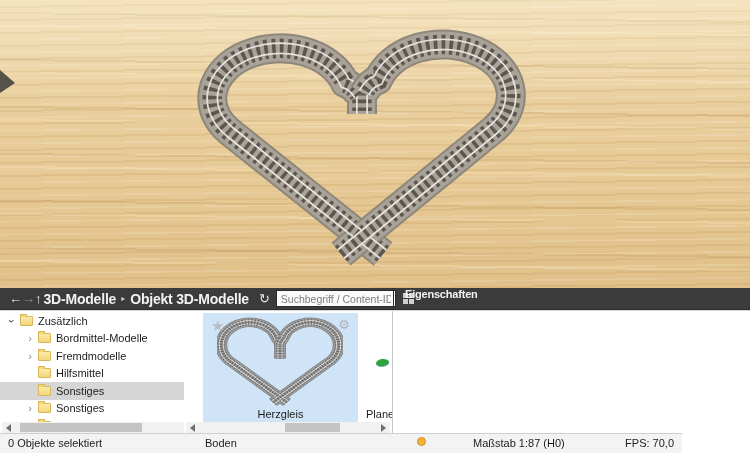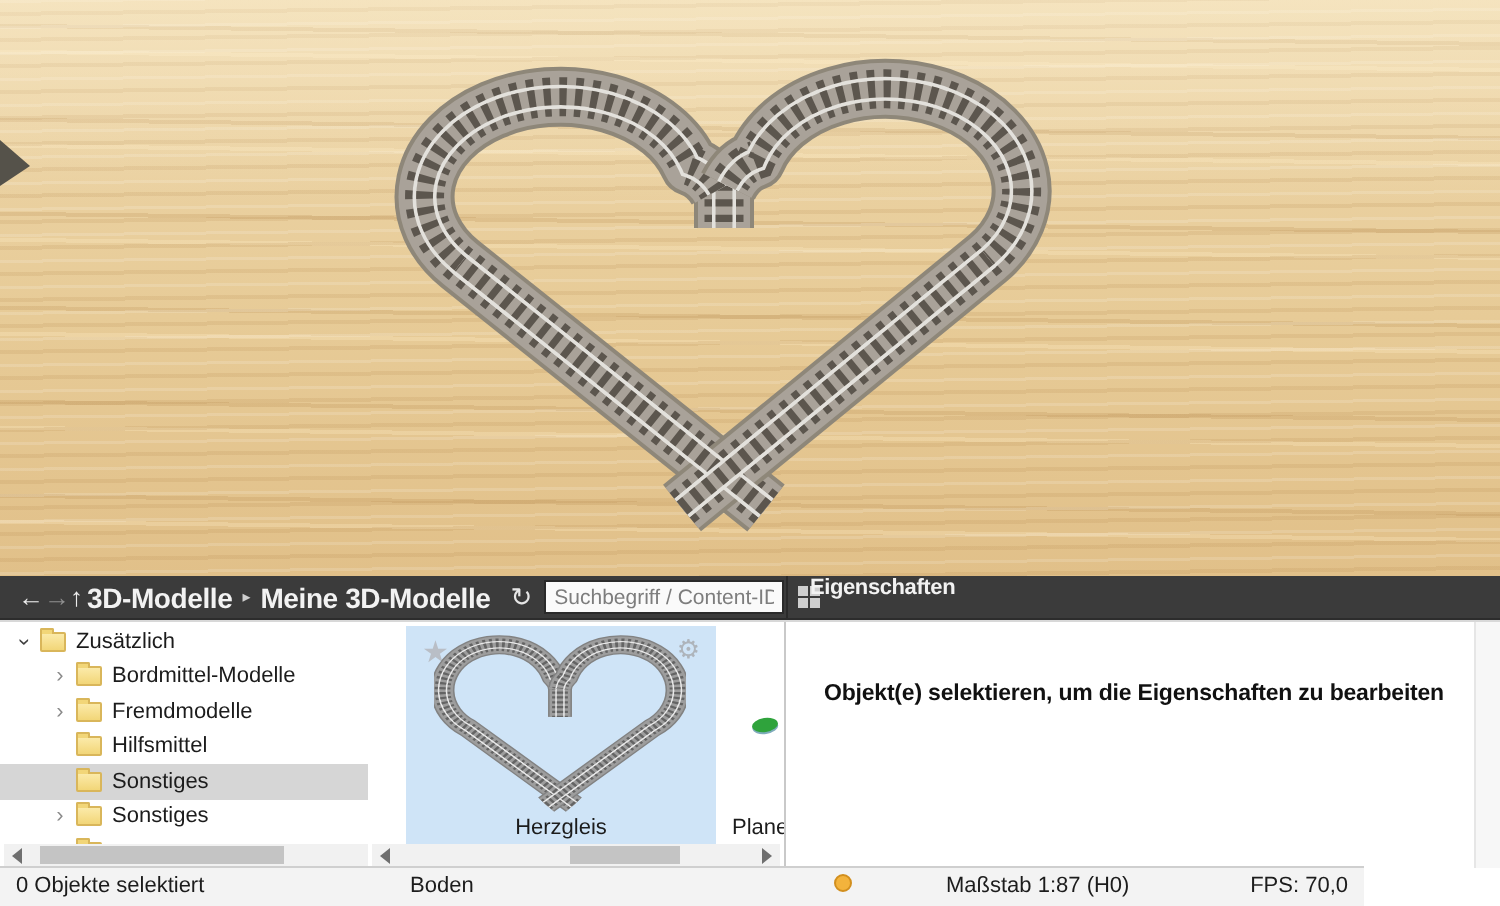--- a/index.html
+++ b/index.html
@@ -186,21 +186,21 @@
     <div class="edge-marker"></div>
   </div>
 
   <div class="toolbar">
     <div class="tb-left">
       <span class="nav-btn">←</span>
       <span class="nav-btn disabled">→</span>
       <span class="nav-btn">↑</span>
       <span class="crumb">3D-Modelle</span>
       <span class="crumb-sep">▸</span>
-      <span class="crumb">Meine 3D-Modelle</span>
+      <span class="crumb">Objekt 3D-Modelle</span>
       <span class="refresh">↻</span>
       <input class="search-box" type="text" placeholder="Suchbegriff / Content-ID" style="">
       <span class="grid-icon">
         <span></span>
           <span></span>
           <span></span>
           <span></span>
       </span>
     </div>
     <div class="tb-right">
@@ -298,24 +298,20 @@
         <span class="plane-chip"></span>
         <div class="thumb-label">Plane</div>
       </div>
       <div class="sb thumb-hscroll">
         <i class="arr arr-left"></i>
         <div class="thumb"></div>
         <i class="arr arr-right"></i>
       </div>
     </div>
 
-    <div class="props-panel">
-      <div class="props-msg">Objekt(e) selektieren, um die Eigenschaften zu bearbeiten</div>
-      <div class="props-vscroll"></div>
-    </div>
   </div>
 
   <div class="statusbar">
     <span class="st-selection">0 Objekte selektiert</span>
     <span class="st-ground">Boden</span>
     <span class="sun-ic"></span>
     <span class="st-time">12:00</span>
     <span class="st-scale">Maßstab 1:87 (H0)</span>
     <span class="st-fps">FPS: 70,0</span>
   </div>

